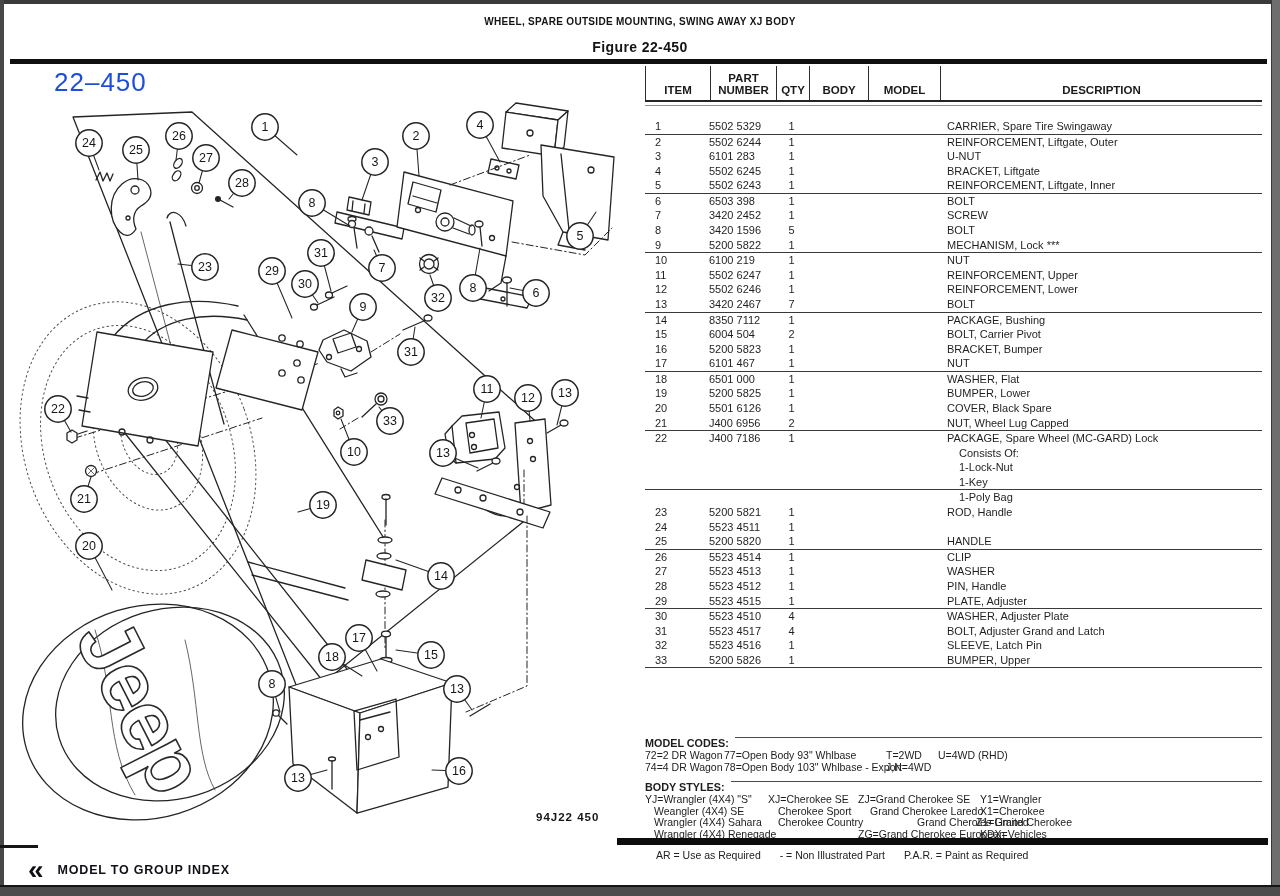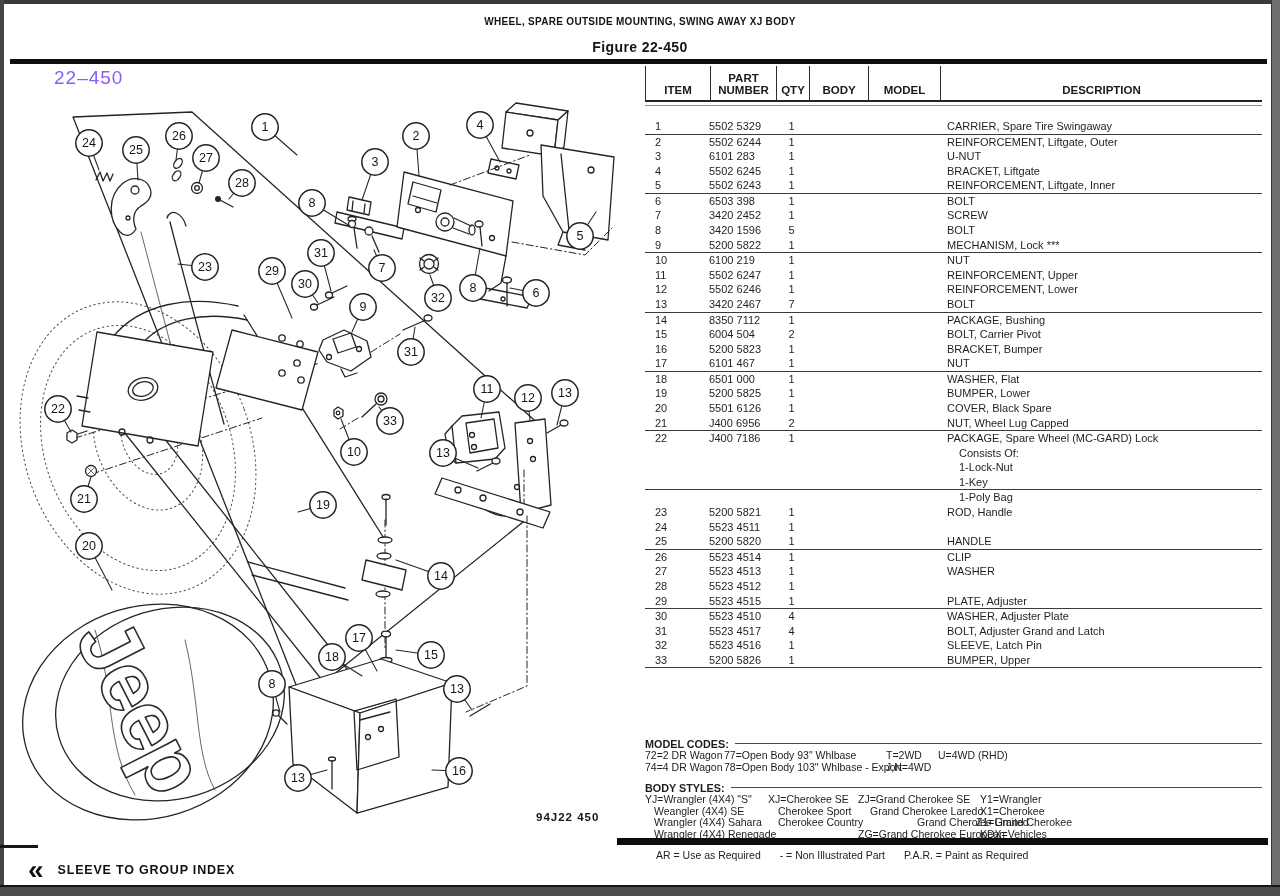--- a/index.html
+++ b/index.html
@@ -9,21 +9,21 @@
   .b-top{position:absolute;left:0;top:0;width:1280px;height:4px;background:#3a3a3a}
   .b-left{position:absolute;left:0;top:0;width:4px;height:896px;background:#474747}
   .b-right{position:absolute;right:0;top:0;width:9px;height:896px;background:#6e6e6e;border-left:1px solid #383838;box-sizing:border-box}
   .b-bottom{position:absolute;left:0;bottom:0;width:1280px;height:11px;background:#4c4c4c;border-top:2px solid #161616;box-sizing:border-box}
   .scanmark{position:absolute;left:0;top:845px;width:38px;height:3px;background:#161616}
 
   .title{position:absolute;left:0;top:16px;width:1280px;text-align:center;color:#141414}
   .t1{font-size:10px;font-weight:bold;letter-spacing:.3px}
   .t2{font-size:14px;font-weight:bold;margin-top:12px;letter-spacing:.4px}
   .hrule{position:absolute;left:10px;top:59px;width:1257px;height:5px;background:#0f0f0f}
-  .figlabel{position:absolute;left:54px;top:67px;font-size:19px;letter-spacing:1px;color:#8b5cf6}
+  .figlabel{position:absolute;left:54px;top:67px;font-size:26px;letter-spacing:1px;color:#1d4ed8}
 
   #diagram{position:absolute;left:10px;top:62px}
   #diagram *{stroke:#242424;stroke-width:1.3;fill:none;stroke-linejoin:round;stroke-linecap:round}
   #diagram .wf{fill:#fff}
   #diagram .dk{fill:#242424;stroke:none}
   #diagram .dd{stroke-dasharray:7 3 1.5 3;stroke-width:1}
   #diagram .dot{stroke-dasharray:1.5 3.2;stroke-width:1;stroke:#4a4a4a}
   #diagram .thn{stroke-width:.9;stroke:#555}
   #diagram text{stroke:none;fill:#161616;font-family:"Liberation Sans",sans-serif}
   #diagram .leader{stroke-width:1.05}
@@ -47,21 +47,21 @@
   .c2{width:66px}
   .c3{width:33px;text-align:center}
   .c4{width:59px}
   .c5{width:72px}
   .c6{flex:1;padding-left:8px}
   .c6.ind{padding-left:20px}
 
   .codes{position:absolute;left:645px;width:617px;font-size:10.5px;color:#1c1c1c}
   #model-codes{top:737px}
   #body-styles{top:781px}
-  .codes .hd{display:flex;align-items:center;font-weight:bold;font-size:10.8px;height:13px}
+  .codes .hd{display:flex;font-weight:bold;font-size:10.8px;height:13px}
   .codes .hd .ln{flex:1;height:1px;background:#4a4a4a;margin-left:6px}
   .crow{position:relative;height:11.6px;line-height:11.6px}
   .crow span{position:absolute;white-space:nowrap}
 
   .legendbar{position:absolute;left:617px;top:838px;width:651px;height:7px;background:#0d0d0d}
   .legend{position:absolute;left:656px;top:849px;font-size:10.5px;color:#222}
   .legend span{margin-right:16px}
 
   .footer{position:absolute;left:28px;top:858px;display:flex;align-items:center;color:#101018;cursor:pointer}
   .back-icon{font-size:28px;font-weight:bold;line-height:24px;margin-right:14px}
@@ -694,20 +694,21 @@
         <div class="c4"></div>
         <div class="c5"></div>
         <div class="c6">WASHER</div>
       </div>
       <div class="prow">
         <div class="c1">28</div>
         <div class="c2">5523 4512</div>
         <div class="c3">1</div>
         <div class="c4"></div>
         <div class="c5"></div>
+        <div class="c6">PIN, Handle</div>
       </div>
       <div class="prow sep">
         <div class="c1">29</div>
         <div class="c2">5523 4515</div>
         <div class="c3">1</div>
         <div class="c4"></div>
         <div class="c5"></div>
         <div class="c6">PLATE, Adjuster</div>
       </div>
       <div class="prow">
@@ -799,14 +800,14 @@
 
 <div class="legendbar"></div>
 <div class="legend">
   <span>AR = Use as Required</span>
   <span>- = Non Illustrated Part</span>
   <span>P.A.R. = Paint as Required</span>
 </div>
 
 <div class="footer">
   <span class="back-icon">«</span>
-  <span class="back-label">SLEEVE TO GROUP INDEX</span>
+  <span class="back-label">MODEL TO GROUP INDEX</span>
 </div>
 
 </body></html>

